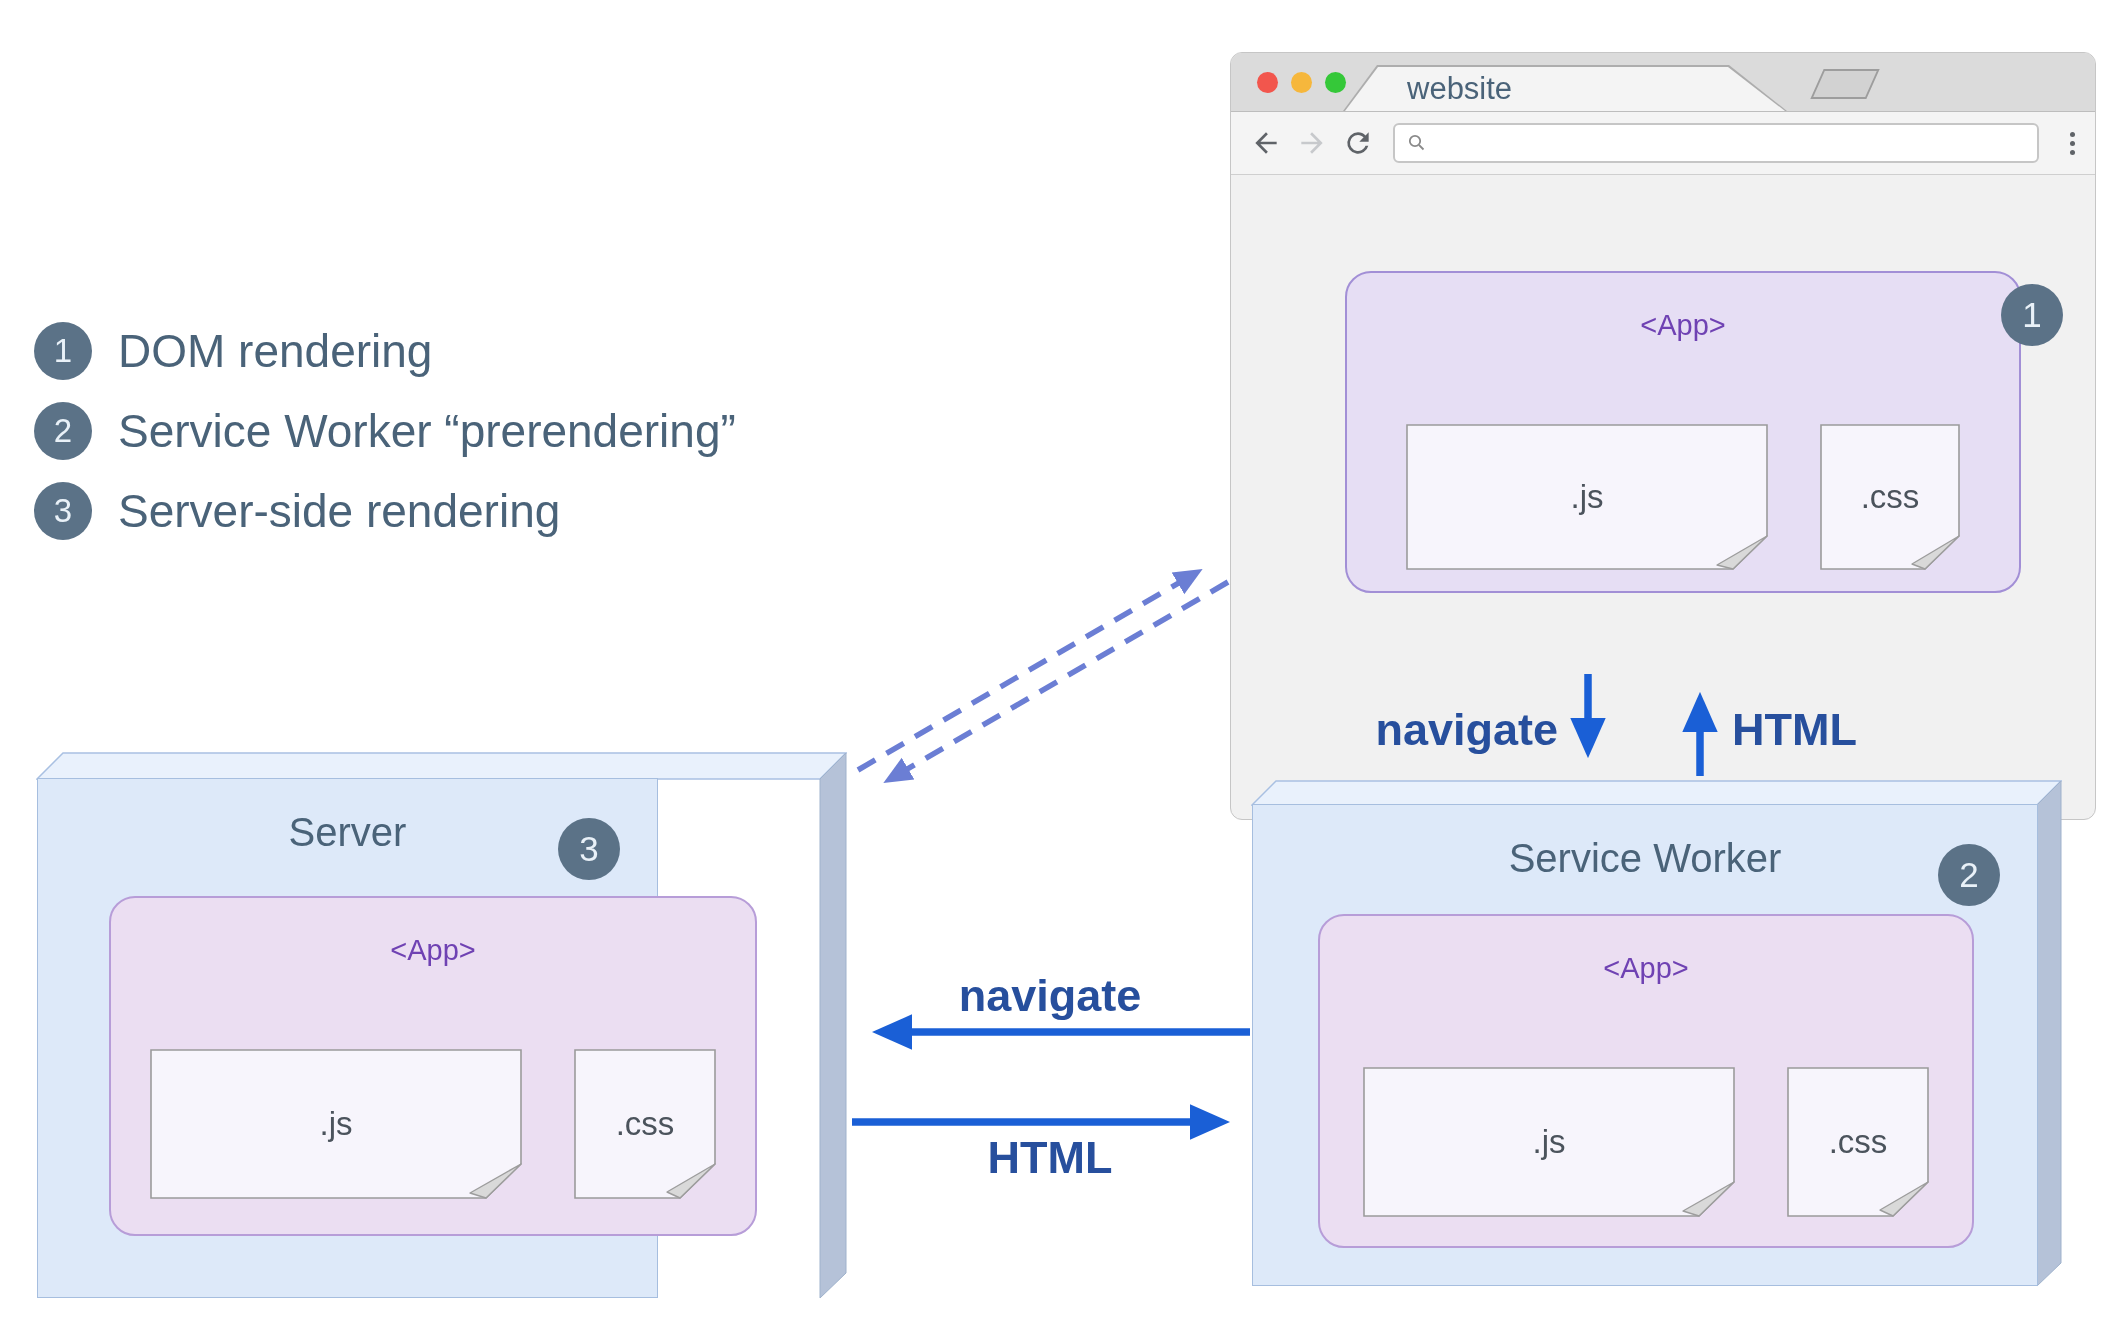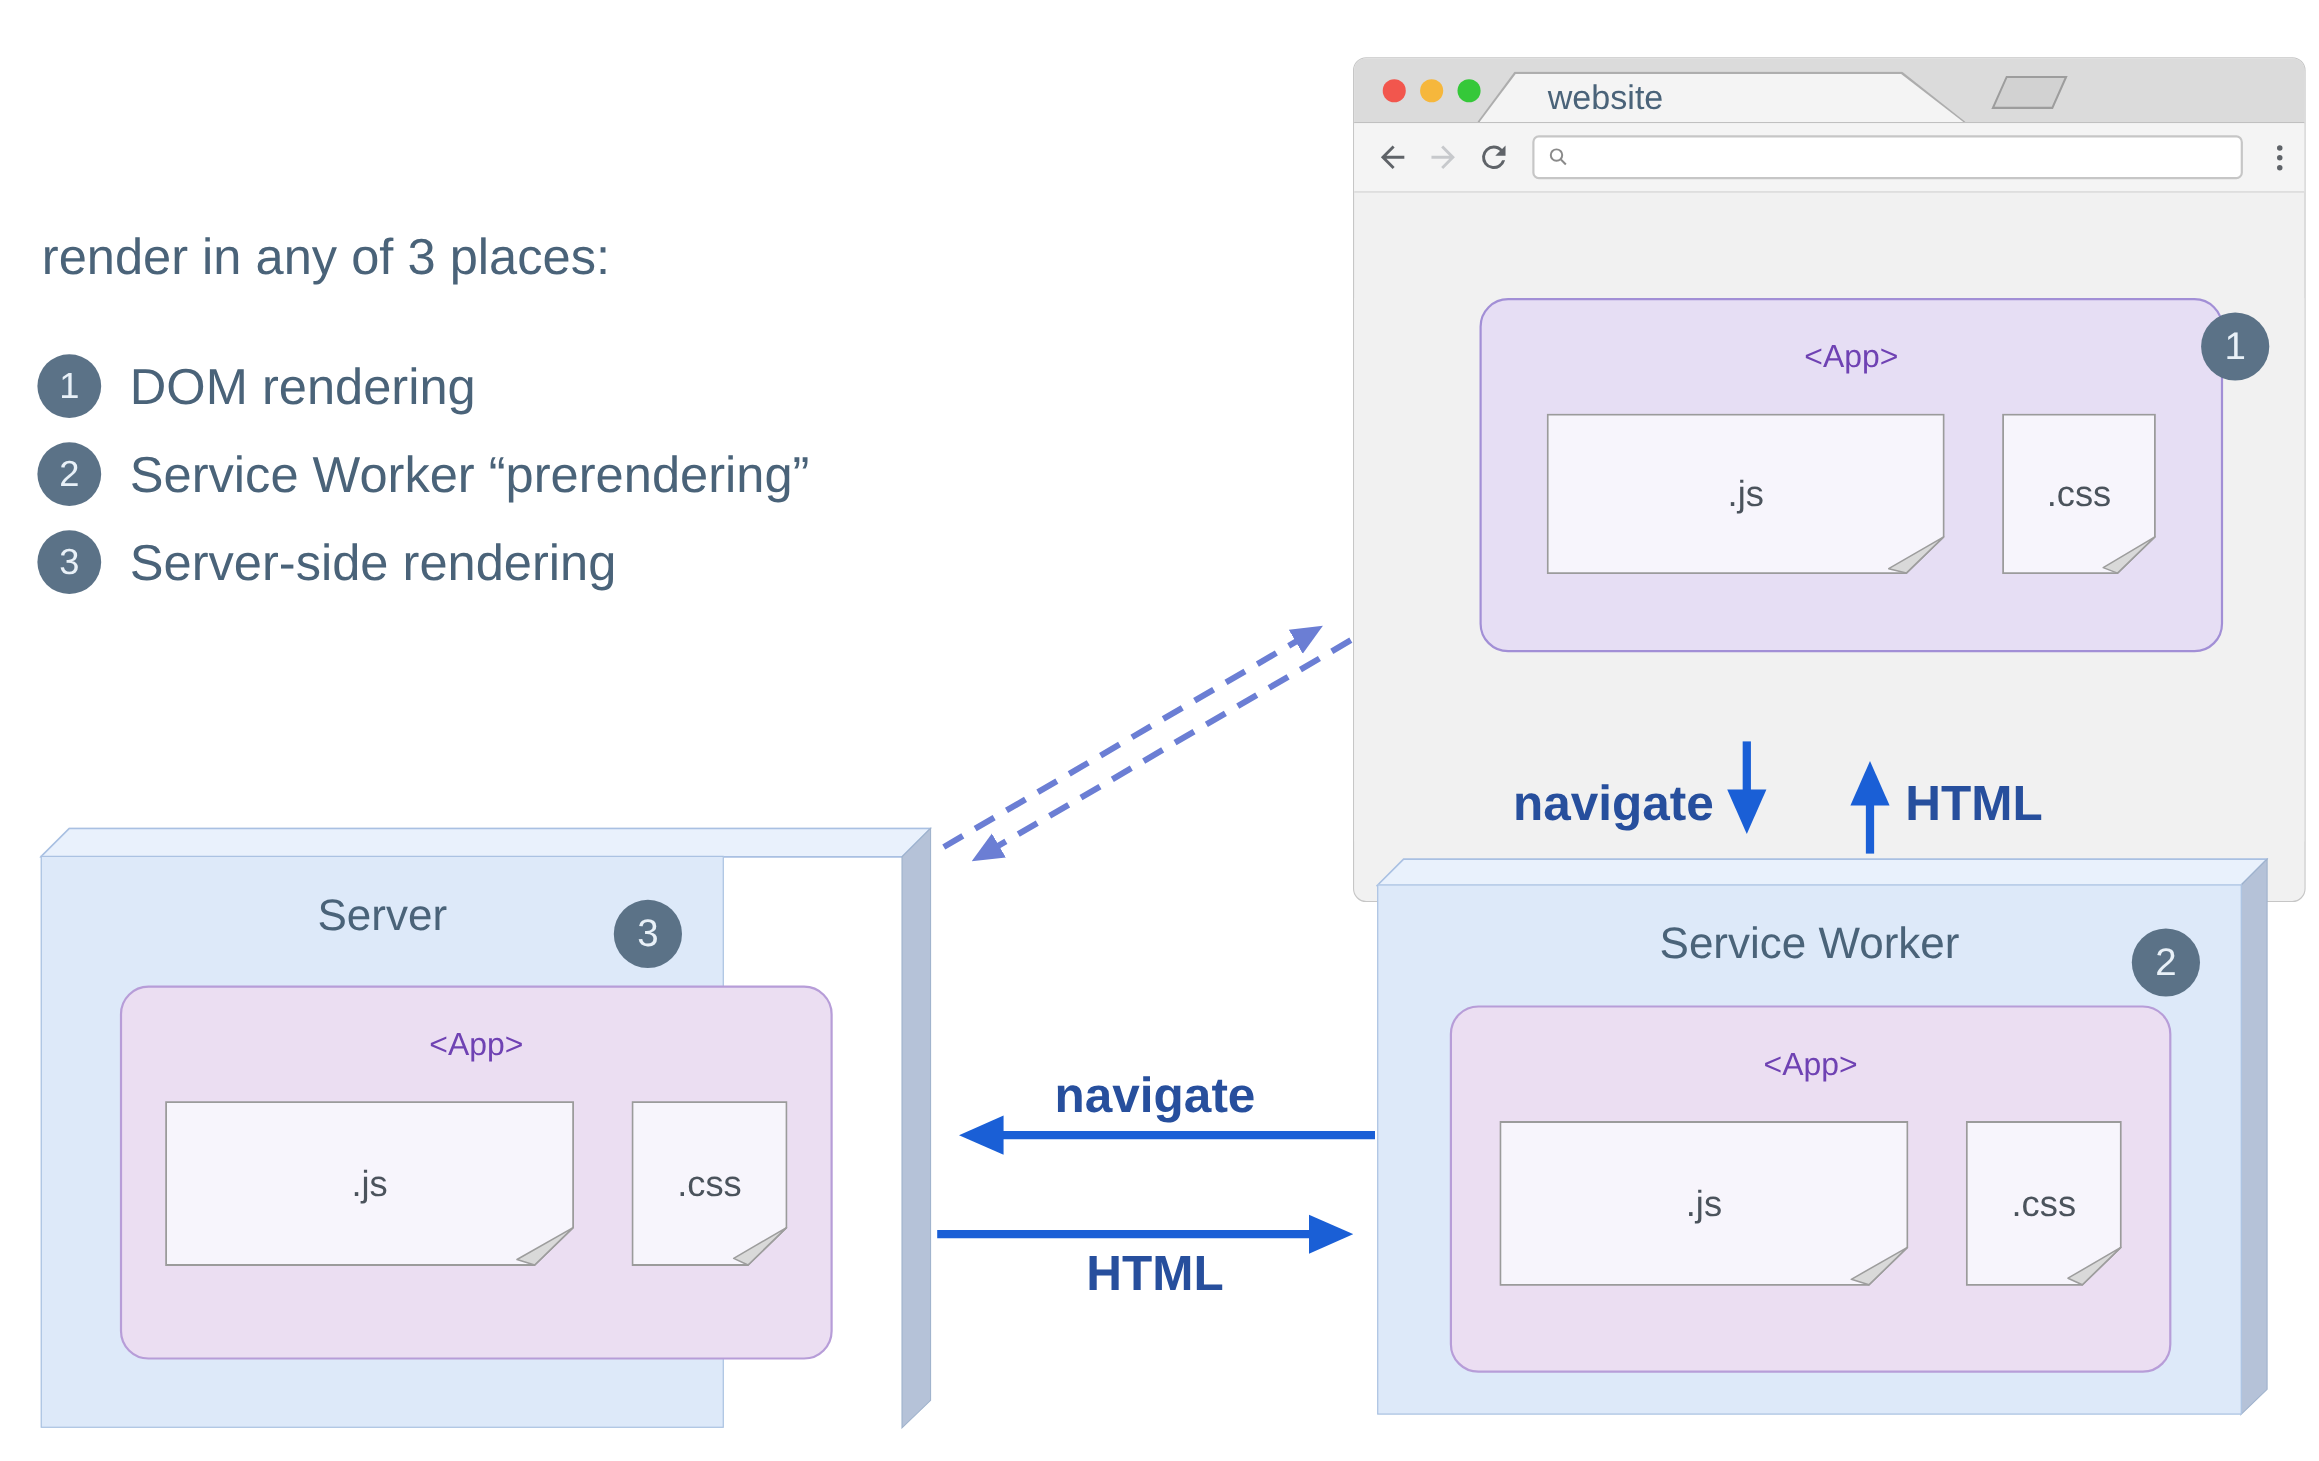--- a/index.html
+++ b/index.html
@@ -86,21 +86,21 @@
 
   
   .app-box{
     border-radius:26px;box-sizing:border-box;
     display:flex;flex-direction:column;align-items:center;
   }
   .app-box.lavender{background:var(--app-fill);border:2px solid var(--app-border);}
   .app-box.pink{background:var(--app-fill-pink);border:2px solid var(--app-border-pink);}
   .app-title{font-size:29px;color:var(--purple);margin-top:36px;}
   .file-row{display:flex;align-items:flex-start;gap:52px;margin-top:34px;}
-  .file-card{position:relative;}
+  .file-card{position:relative;margin-top:48px;}
   .file-card svg{display:block;}
   .file-body{fill:var(--file-fill);stroke:var(--file-border);stroke-width:1.6;}
   .file-fold{fill:var(--fold-fill);stroke:#9d9d9d;stroke-width:1.4;stroke-linejoin:round;}
   .file-label{
     position:absolute;inset:0;display:flex;align-items:center;justify-content:center;
     font-size:33px;color:var(--file-text);
   }
   .browser-app{width:676px;height:322px;margin:96px 0 0 114px;}
 
   
@@ -137,21 +137,20 @@
   .lbl-nav-down{left:1254px;top:704px;text-align:right;}
   .lbl-html-up{left:1732px;top:704px;text-align:left;}
   .lbl-nav-left{left:898px;top:970px;text-align:center;}
   .lbl-html-right{left:898px;top:1132px;text-align:center;}
 </style>
 </head>
 <body>
 
 <div id="canvas">
 
-  <div class="subtitle">render in any of 3 places:</div>
   <div class="legend">
     <div class="legend-row">
       <span class="legend-badge">1</span>
       <span class="legend-label">DOM rendering</span>
     </div>
     <div class="legend-row">
       <span class="legend-badge">2</span>
       <span class="legend-label">Service Worker “prerendering”</span>
     </div>
     <div class="legend-row">

